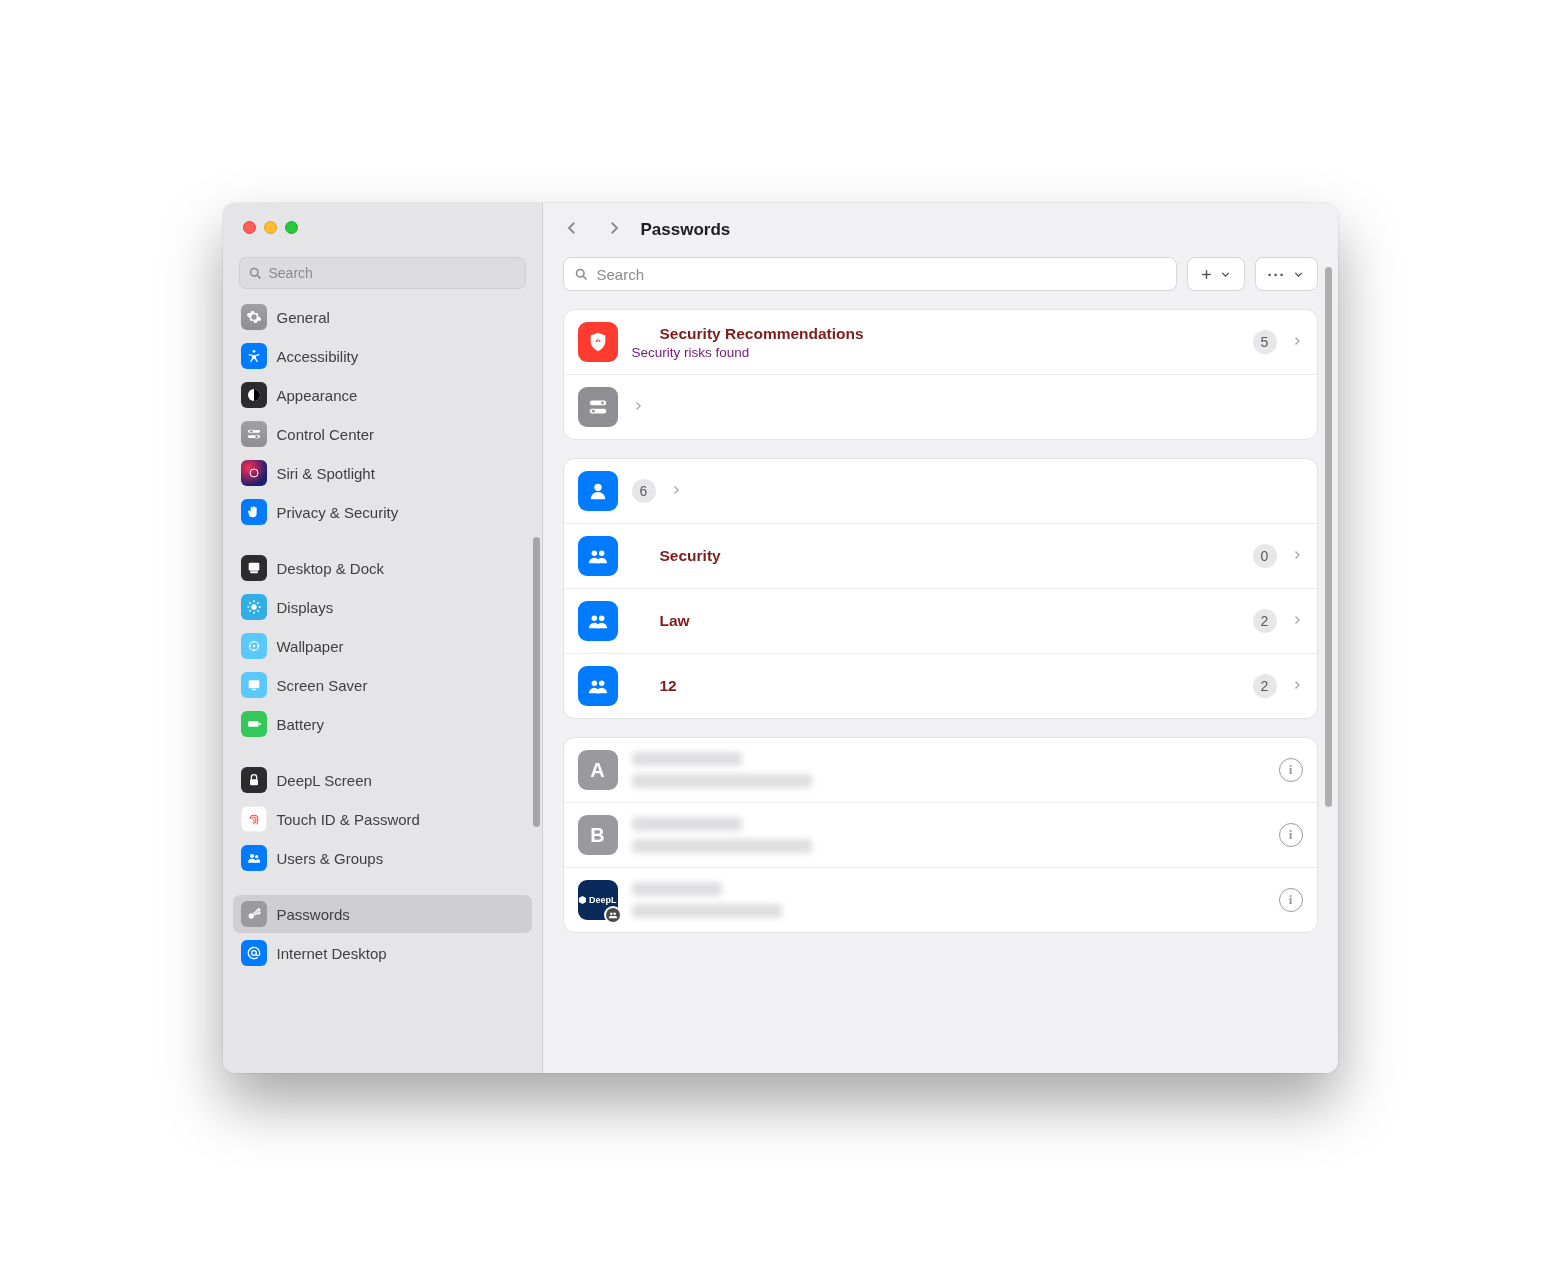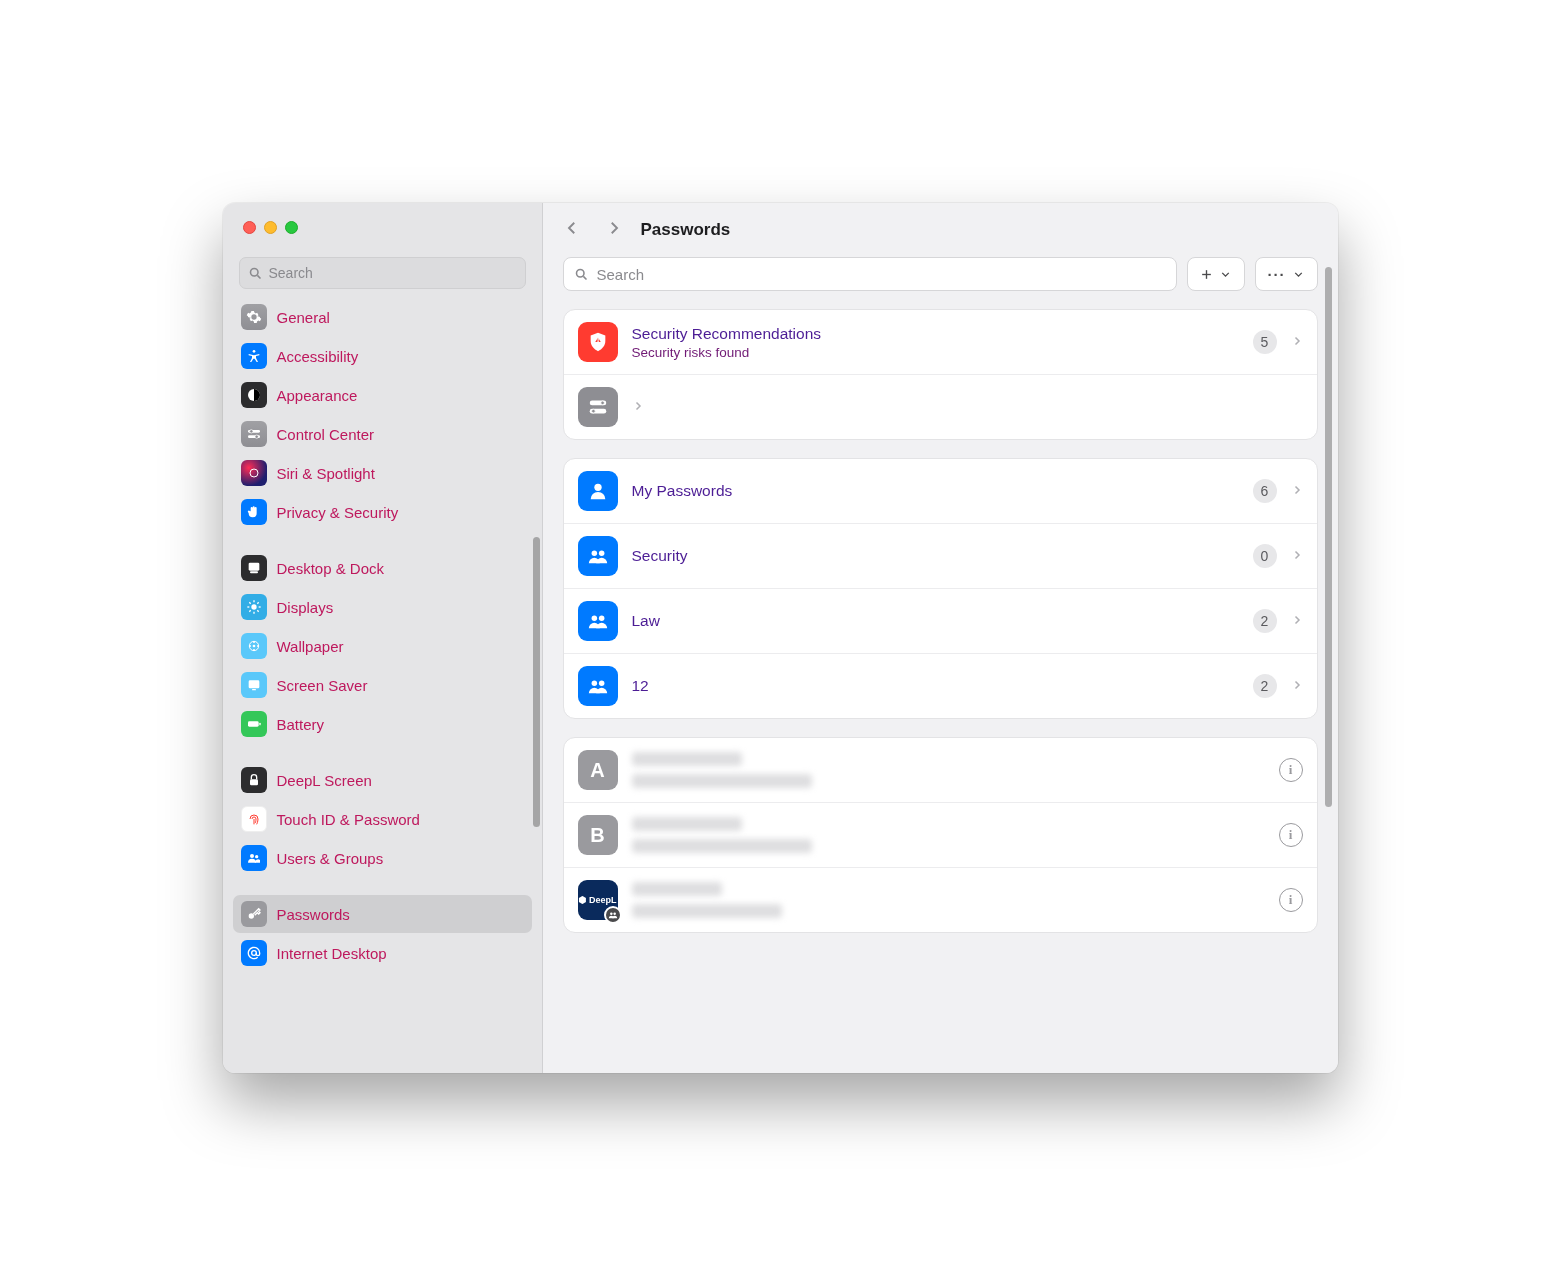--- a/index.html
+++ b/index.html
@@ -65,21 +65,21 @@
     width:7px;
     height:290px;
     background: rgba(0,0,0,0.28);
     border-radius:4px;
   }
   .s-item {
     display:flex; align-items:center; gap:10px;
     padding: 6px 8px;
     border-radius: 7px;
     font-size: 15px;
-    color:#be185d;
+    color:#404040;
     cursor:pointer;
     margin: 1px 0;
     white-space: nowrap;
   }
   .s-item.selected { background:#cfcfd1; }
   .s-sep { height: 16px; }
   .s-icon {
     width:26px; height:26px; border-radius:6px;
     display:flex; align-items:center; justify-content:center;
     flex-shrink:0;
@@ -166,21 +166,21 @@
   
   .row .icon-box {
     width:40px; height:40px; border-radius:9px;
     display:flex; align-items:center; justify-content:center;
     flex-shrink:0;
     color:#fff;
     position:relative;
   }
   .row .icon-box svg { width:22px; height:22px; }
   .row .texts { flex:1; display:flex; flex-direction:column; gap:2px; }
-  .row .primary { font-size:15.5px; color:#4c1d95; font-weight:400;}
+  .row .primary { font-size:15.5px; color:#7f1d1d; font-weight:700;margin-left:28px;}
   .row .secondary { font-size:13.5px; color:#701a75; }
   .badge {
     background:#e7e7e9;
     color:#5a5a5e;
     font-size:14px;
     border-radius:20px;
     min-width:24px;
     height:24px;
     padding:0 8px;
     display:flex; align-items:center; justify-content:center;
@@ -511,23 +511,20 @@
         </div>
       </div>
 
       <div class="card">
         <div class="row">
           <div class="icon-box bg-blue">
               <svg viewBox="0 0 24 24" fill="currentColor">
                 <circle cx="12" cy="8" r="4"></circle>
                 <path d="M4 21a8 8 0 0116 0z"></path>
               </svg>
-            </div>
-          <div class="texts">
-              <span class="primary">My Passwords</span>
             </div>
           <div class="badge">6</div>
           <div class="chev"><svg viewBox="0 0 24 24" fill="none" stroke="currentColor" stroke-width="3">
                 <polyline points="9 5 16 12 9 19"></polyline>
               </svg></div>
         </div>
         <div class="row">
           <div class="icon-box bg-blue">
               <svg viewBox="0 0 24 24" fill="currentColor">
                 <circle cx="8" cy="9" r="3"></circle>

